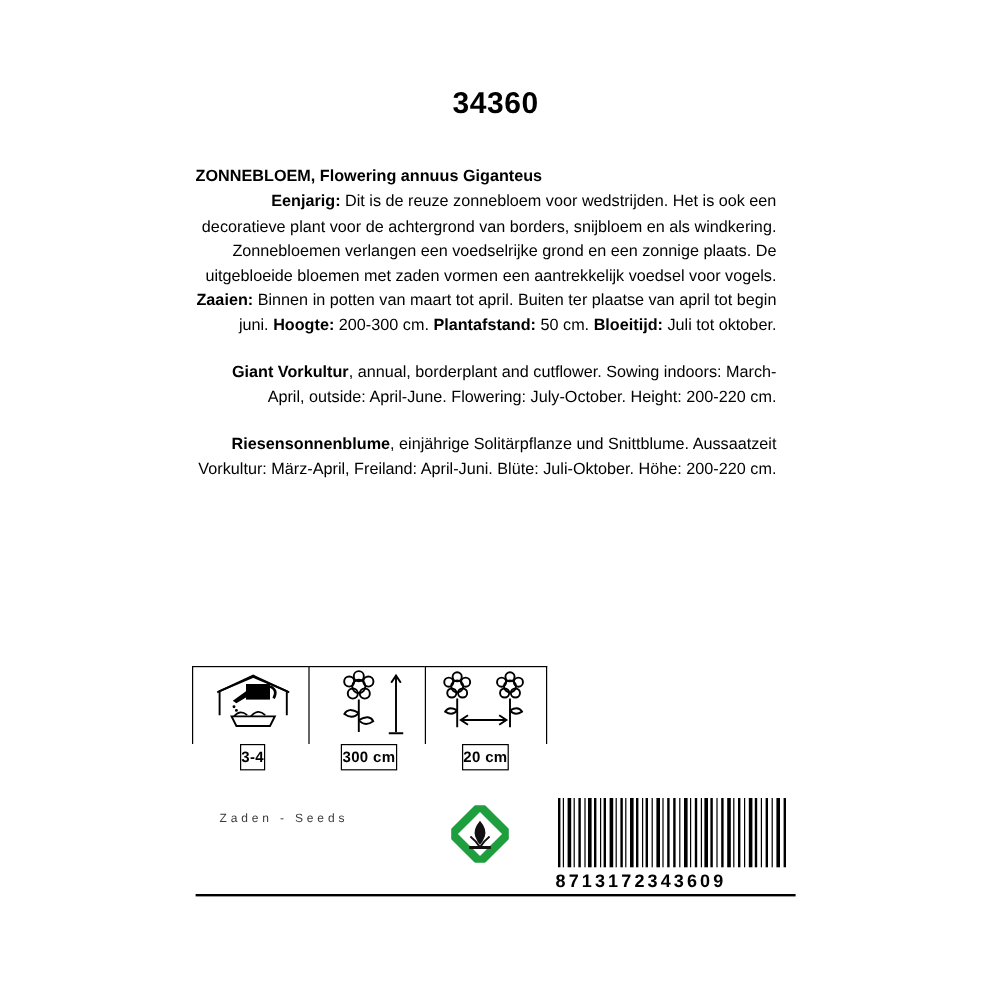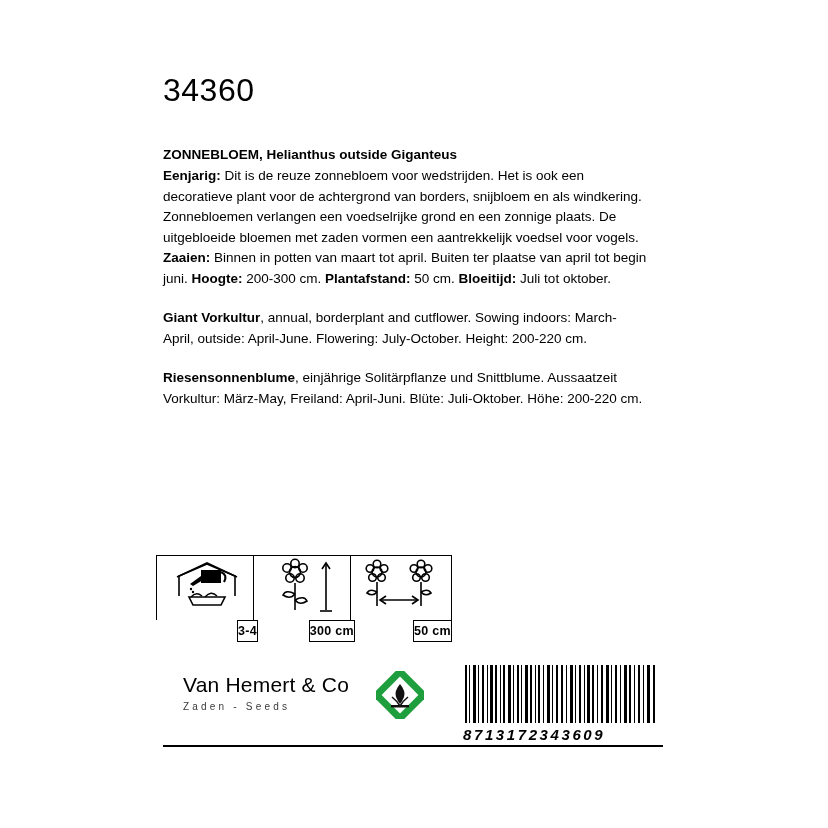--- a/index.html
+++ b/index.html
@@ -21,54 +21,55 @@
     width: 828px;
     height: 828px;
   }
   .content {
     position: absolute;
     left: 163px;
     top: 72px;
     width: 500px;
   }
   .sku {
-    font-size: 32px;
-    font-weight: normal;
+    font-size: 25px;
+    font-weight: bold;
     letter-spacing: 0.5px;
     margin: 0 0 38px 0;
+    text-align: center;
   }
   .title-line {
     font-size: 13.5px;
     font-weight: bold;
     margin: 0 0 4px 0;
   }
   .para {
     font-size: 13.5px;
     line-height: 1.52;
     margin: 0 16px 0 0;
-    text-align: left;
+    text-align: right;
   }
   .para b { font-weight: bold; }
   .block-gap { height: 19px; }
   .nl-block { margin-bottom: 0; }
 
   
   .icons {
     position: absolute;
     left: 163px;
     top: 555px;
     display: flex;
     gap: 0px;
   }
   .icon-cell {
     width: 95px;
     margin-right: 2px;
     display: flex;
     flex-direction: column;
-    align-items: flex-end;
+    align-items: center;
   }
   .icon-box {
     height: 64px;
     border: 1.5px solid #000;
     border-bottom: none;
     position: relative;
     background: #fff;
     overflow: hidden;
   }
   .icon-label {
@@ -110,21 +111,20 @@
     left: 213px;
     top: 6px;
     width: 48px;
     height: 48px;
   }
   .barcode-wrap {
     position: absolute;
     left: 300px;
     top: 0px;
     width: 200px;
-    font-style: italic;
   }
   .barcode {
     height: 58px;
     width: 196px;
     display: block;
   }
   .barcode-num {
     font-size: 15px;
     font-weight: bold;
     letter-spacing: 2.6px;
@@ -142,31 +142,31 @@
 </style>
 </head>
 <body>
 
 <div class="page">
 
   <div class="content">
 
     <div class="sku">34360</div>
 
-    <div class="title-line">ZONNEBLOEM, Helianthus outside Giganteus</div>
+    <div class="title-line">ZONNEBLOEM, Flowering annuus Giganteus</div>
 
     <div class="para nl-block"><b>Eenjarig:</b><span> Dit is de reuze zonnebloem voor wedstrijden. Het is ook een decoratieve plant voor de achtergrond van borders, snijbloem en als windkering. Zonnebloemen verlangen een voedselrijke grond en een zonnige plaats. De uitgebloeide bloemen met zaden vormen een aantrekkelijk voedsel voor vogels. </span><b>Zaaien:</b><span> Binnen in potten van maart tot april. Buiten ter plaatse van april tot begin juni. </span><b>Hoogte:</b><span> 200-300 cm. </span><b>Plantafstand:</b><span> 50 cm. </span><b>Bloeitijd:</b><span> Juli tot oktober.</span></div>
 
     <div class="block-gap"></div>
 
     <div class="para"><b>Giant Vorkultur</b><span>, annual, borderplant and cutflower. Sowing indoors: March-April, outside: April-June. Flowering: July-October. Height: 200-220 cm.</span></div>
 
     <div class="block-gap"></div>
 
-    <div class="para"><b>Riesensonnenblume</b><span>, einjährige Solitärpflanze und Snittblume. Aussaatzeit Vorkultur: März-May, Freiland: April-Juni. Blüte: Juli-Oktober. Höhe: 200-220 cm.</span></div>
+    <div class="para"><b>Riesensonnenblume</b><span>, einjährige Solitärpflanze und Snittblume. Aussaatzeit Vorkultur: März-April, Freiland: April-Juni. Blüte: Juli-Oktober. Höhe: 200-220 cm.</span></div>
 
     <div class="block-gap"></div>
 
 
   </div>
 
   <div class="icons">
 
     <div class="icon-cell">
       <div class="icon-box">
@@ -238,30 +238,29 @@
             <path d="M70 26 L70 50"></path>
             <path d="M70 36 q7 -4 10 1 q-6 4 -10 -1"></path>
           </g>
           <g stroke="#000" stroke-width="1.6" fill="none">
             <path d="M30 44 L66 44"></path>
             <path d="M35 40 L29 44 L35 48"></path>
             <path d="M61 40 L67 44 L61 48"></path>
           </g>
         </svg>
       </div>
-      <div class="icon-label">50 cm</div>
+      <div class="icon-label">20 cm</div>
     </div>
 
 
   </div>
 
   <div class="footer">
 
     <div class="brand">
-      <div class="brand-name">Van Hemert &amp; Co</div>
       <div class="brand-sub">Zaden - Seeds</div>
     </div>
 
     <div class="green-logo">
       <svg viewBox="0 0 48 48" width="48" height="48">
         <rect x="4" y="4" width="40" height="40" transform="rotate(45 24 24)" fill="#1f9e3e"></rect>
         <rect x="11" y="11" width="26" height="26" transform="rotate(45 24 24)" fill="#ffffff"></rect>
         <path d="M24 13 q-6 7 -4 13 q2 5 4 7 q2 -2 4 -7 q2 -6 -4 -13 Z" fill="#111"></path>
         <path d="M16 26 q5 4 8 9" fill="none" stroke="#111" stroke-width="1.6"></path>
         <path d="M32 26 q-5 4 -8 9" fill="none" stroke="#111" stroke-width="1.6"></path>

